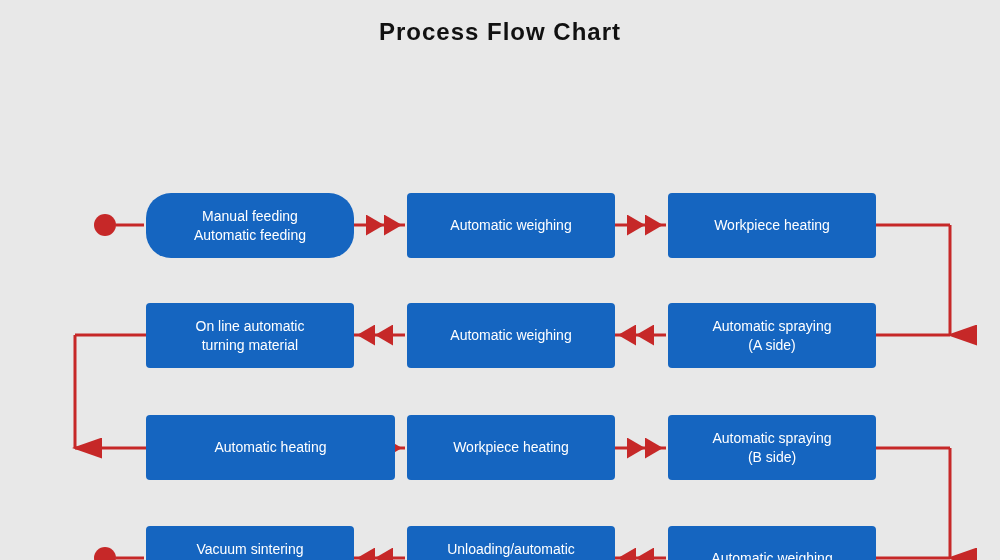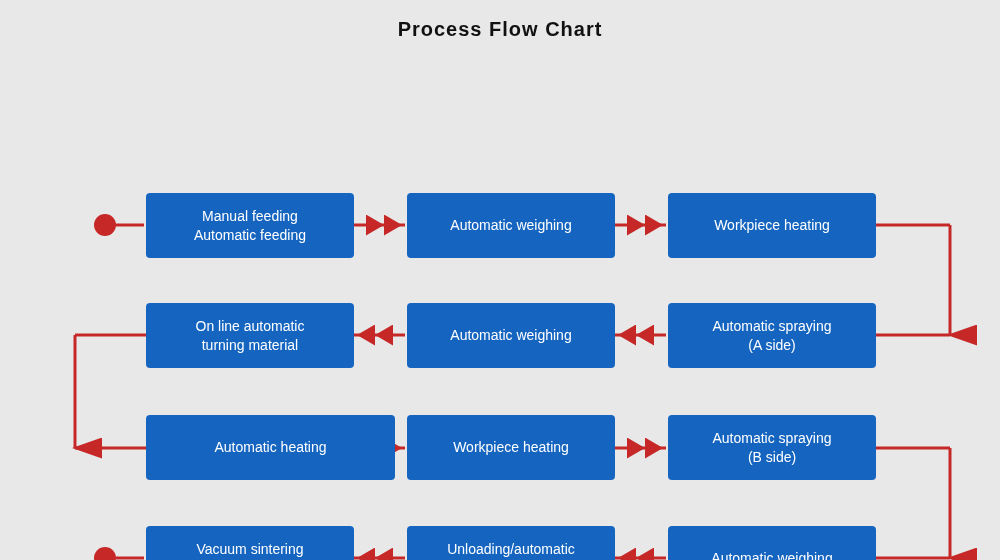--- a/index.html
+++ b/index.html
@@ -7,21 +7,21 @@
       width: 1000px;
       height: 560px;
       background: #e8e8e8;
       font-family: Arial, sans-serif;
       overflow: hidden;
       position: relative;
     }
 
     .title {
       text-align: center;
-      font-size: 20px;
+      font-size: 24px;
       font-weight: bold;
       padding-top: 18px;
       color: #111;
       letter-spacing: 1px;
     }
 
     .flow-area {
       position: absolute;
       top: 70px;
       left: 0;
@@ -117,21 +117,21 @@
     <line x1="354" y1="488" x2="405" y2="488" stroke="#c62828" stroke-width="3" marker-start="url(#arr-left2)"></line>
 
     <circle cx="105" cy="155" r="11" fill="#c62828"></circle>
 
     <line x1="116" y1="155" x2="144" y2="155" stroke="#c62828" stroke-width="3"></line>
 
     <circle cx="105" cy="488" r="11" fill="#c62828"></circle>
     <line x1="116" y1="488" x2="144" y2="488" stroke="#c62828" stroke-width="3"></line>
   </svg>
 
-  <div class="box" style="left:146px;top:123px;width:208px;height:65px;">Manual feeding<br>Automatic feeding</div>
+  <div class="box" style="left:146px;top:123px;width:208px;height:65px;border-radius:25px;">Manual feeding<br>Automatic feeding</div>
   <div class="box" style="left:407px;top:123px;width:208px;height:65px;">Automatic weighing</div>
   <div class="box" style="left:668px;top:123px;width:208px;height:65px;">Workpiece heating</div>
 
   <div class="box" style="left:146px;top:233px;width:208px;height:65px;">On line automatic<br>turning material</div>
   <div class="box" style="left:407px;top:233px;width:208px;height:65px;">Automatic weighing</div>
   <div class="box" style="left:668px;top:233px;width:208px;height:65px;">Automatic spraying<br>(A side)</div>
 
   <div class="box" style="left:146px;top:345px;width:249px;height:65px;">Automatic heating</div>
   <div class="box" style="left:407px;top:345px;width:208px;height:65px;">Workpiece heating</div>
   <div class="box" style="left:668px;top:345px;width:208px;height:65px;">Automatic spraying<br>(B side)</div>

